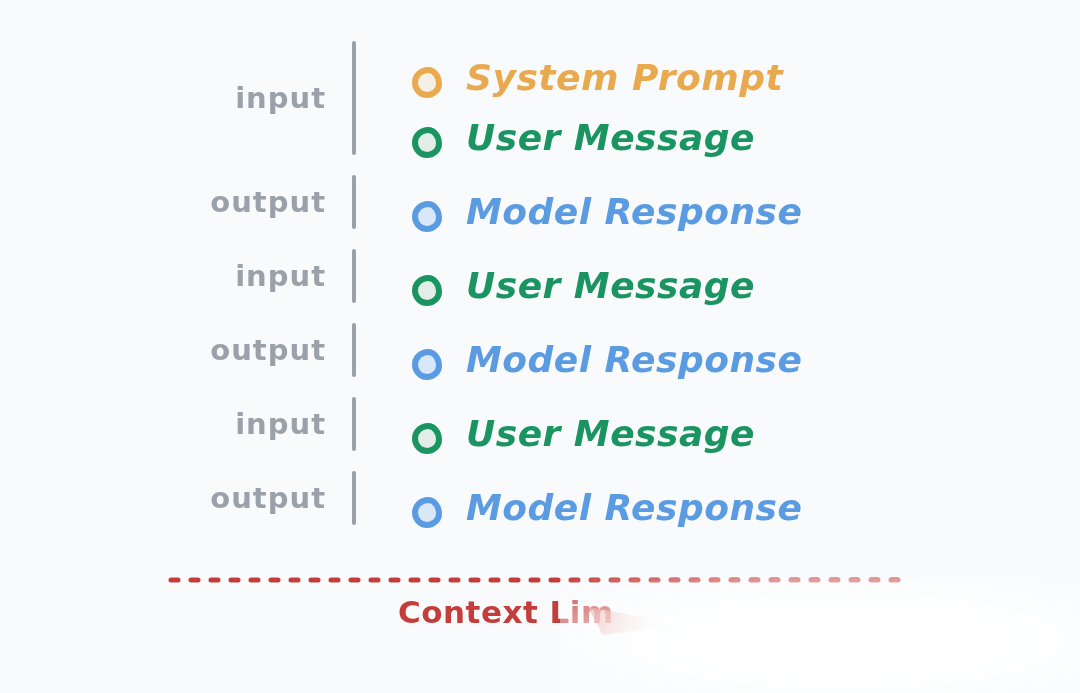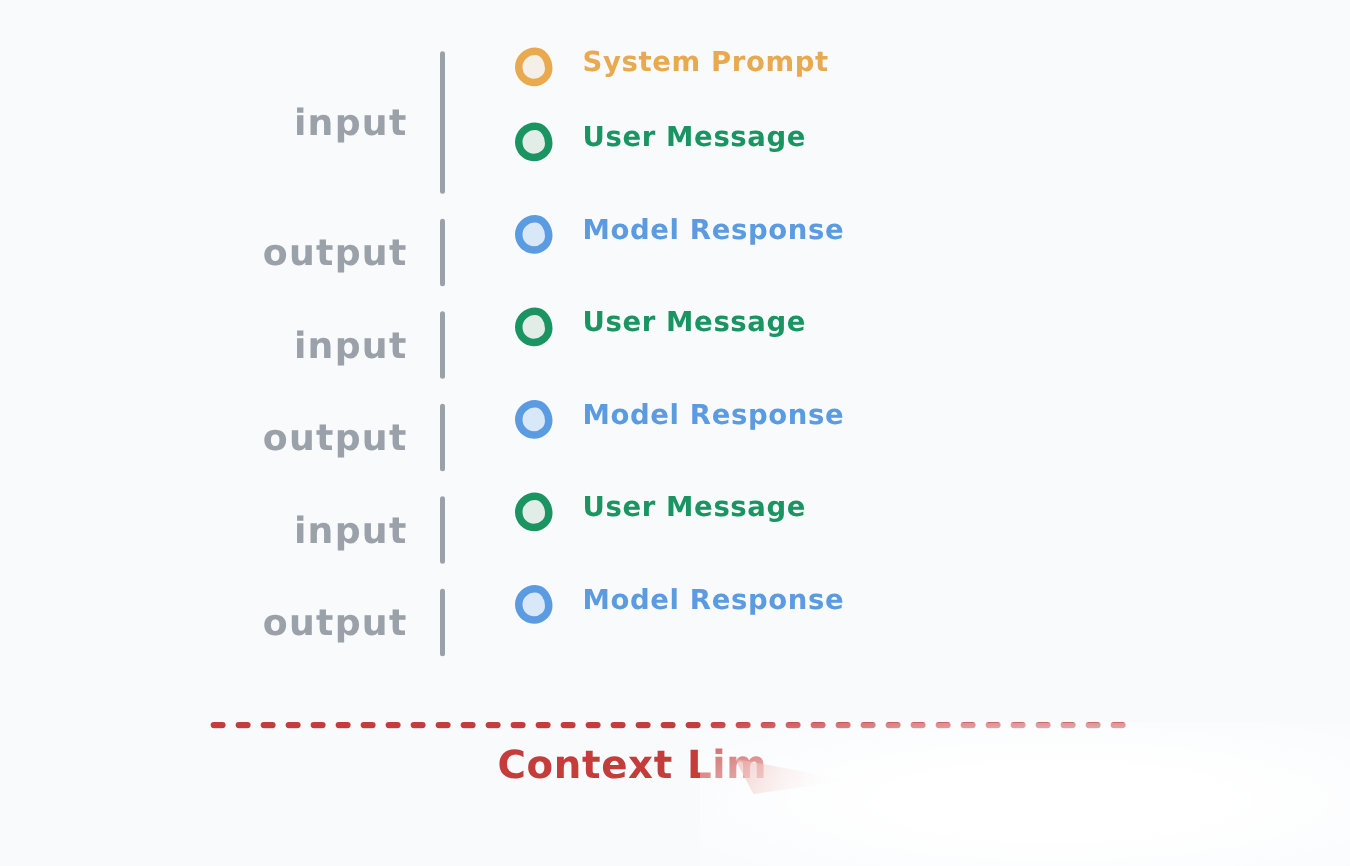--- a/index.html
+++ b/index.html
@@ -36,25 +36,26 @@
   }
   .items {
     display: flex;
     flex-direction: column;
     justify-content: center;
     padding-left: 56px;
   }
   .row {
     height: 60px;
     display: flex;
-    align-items: flex-start;
-    font-size: 22px;
+    align-items: flex-end;
+    font-size: 36px;
     font-weight: bold;
     letter-spacing: 0.5px;
     white-space: nowrap;
+    font-style: italic;
   }
   .circle {
     width: 18px;
     height: 19px;
     border: 6px solid currentColor;
     background: var(--fill, #EEE);
     border-radius: 54% 46% 50% 50% / 50% 54% 46% 50%;
     margin-right: 24px;
     flex: 0 0 auto;
   }

